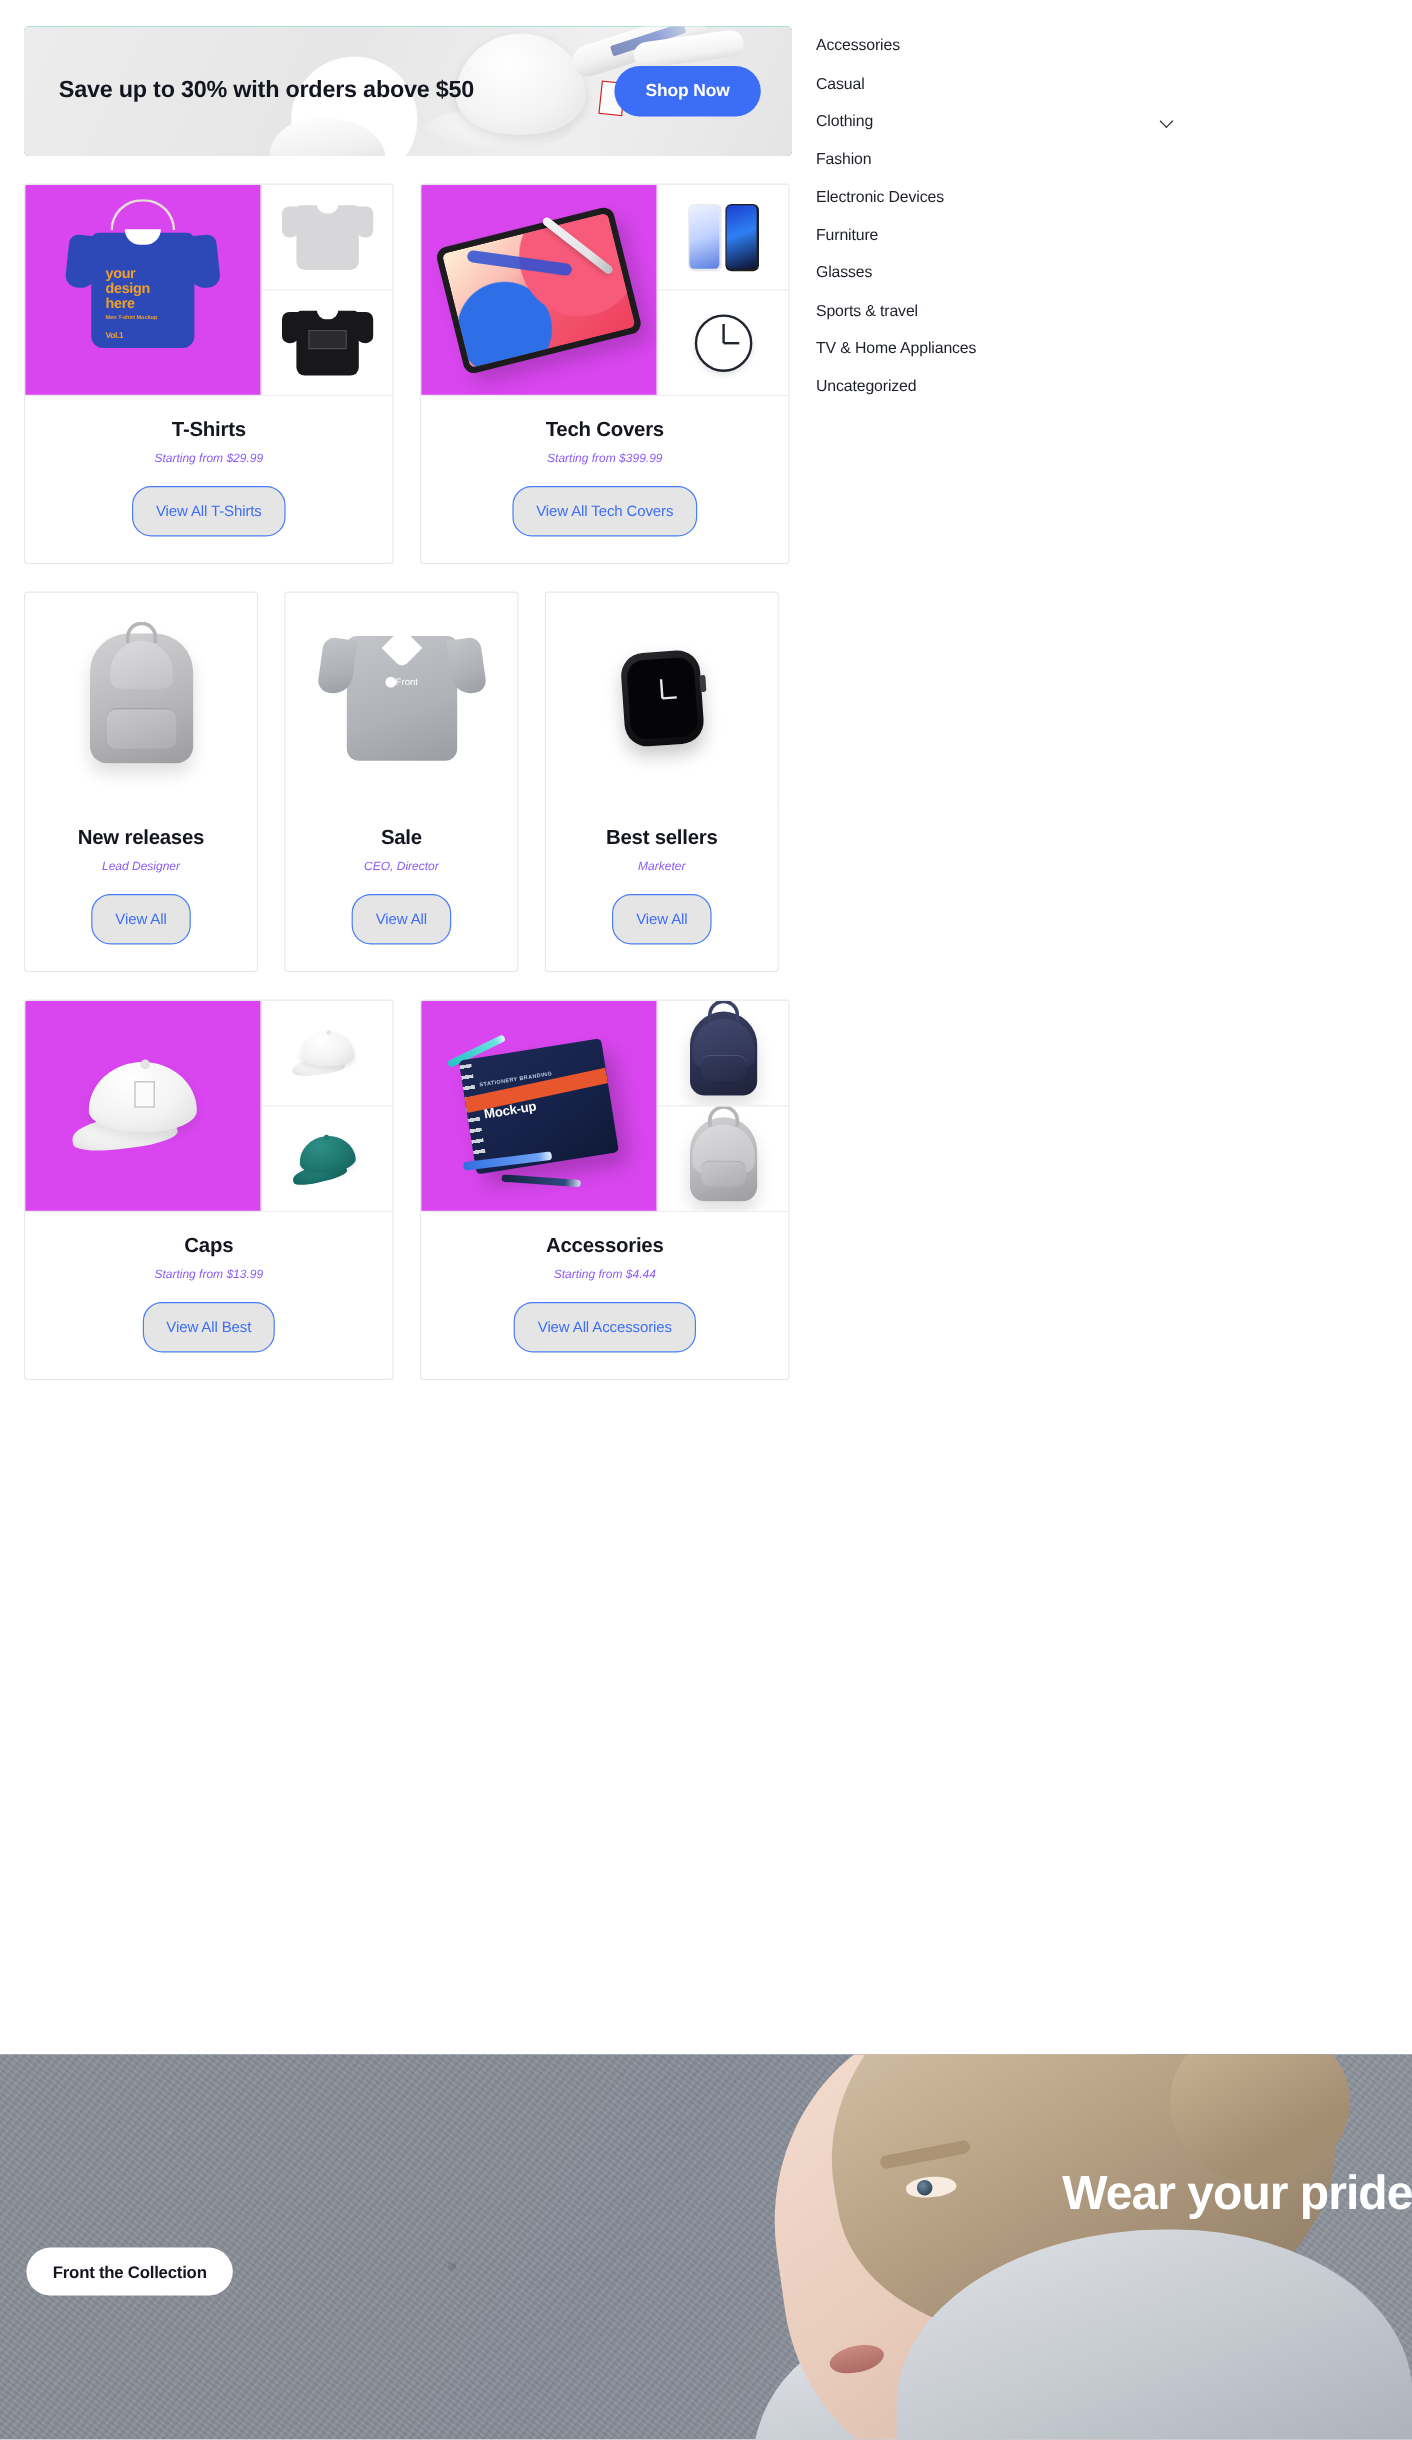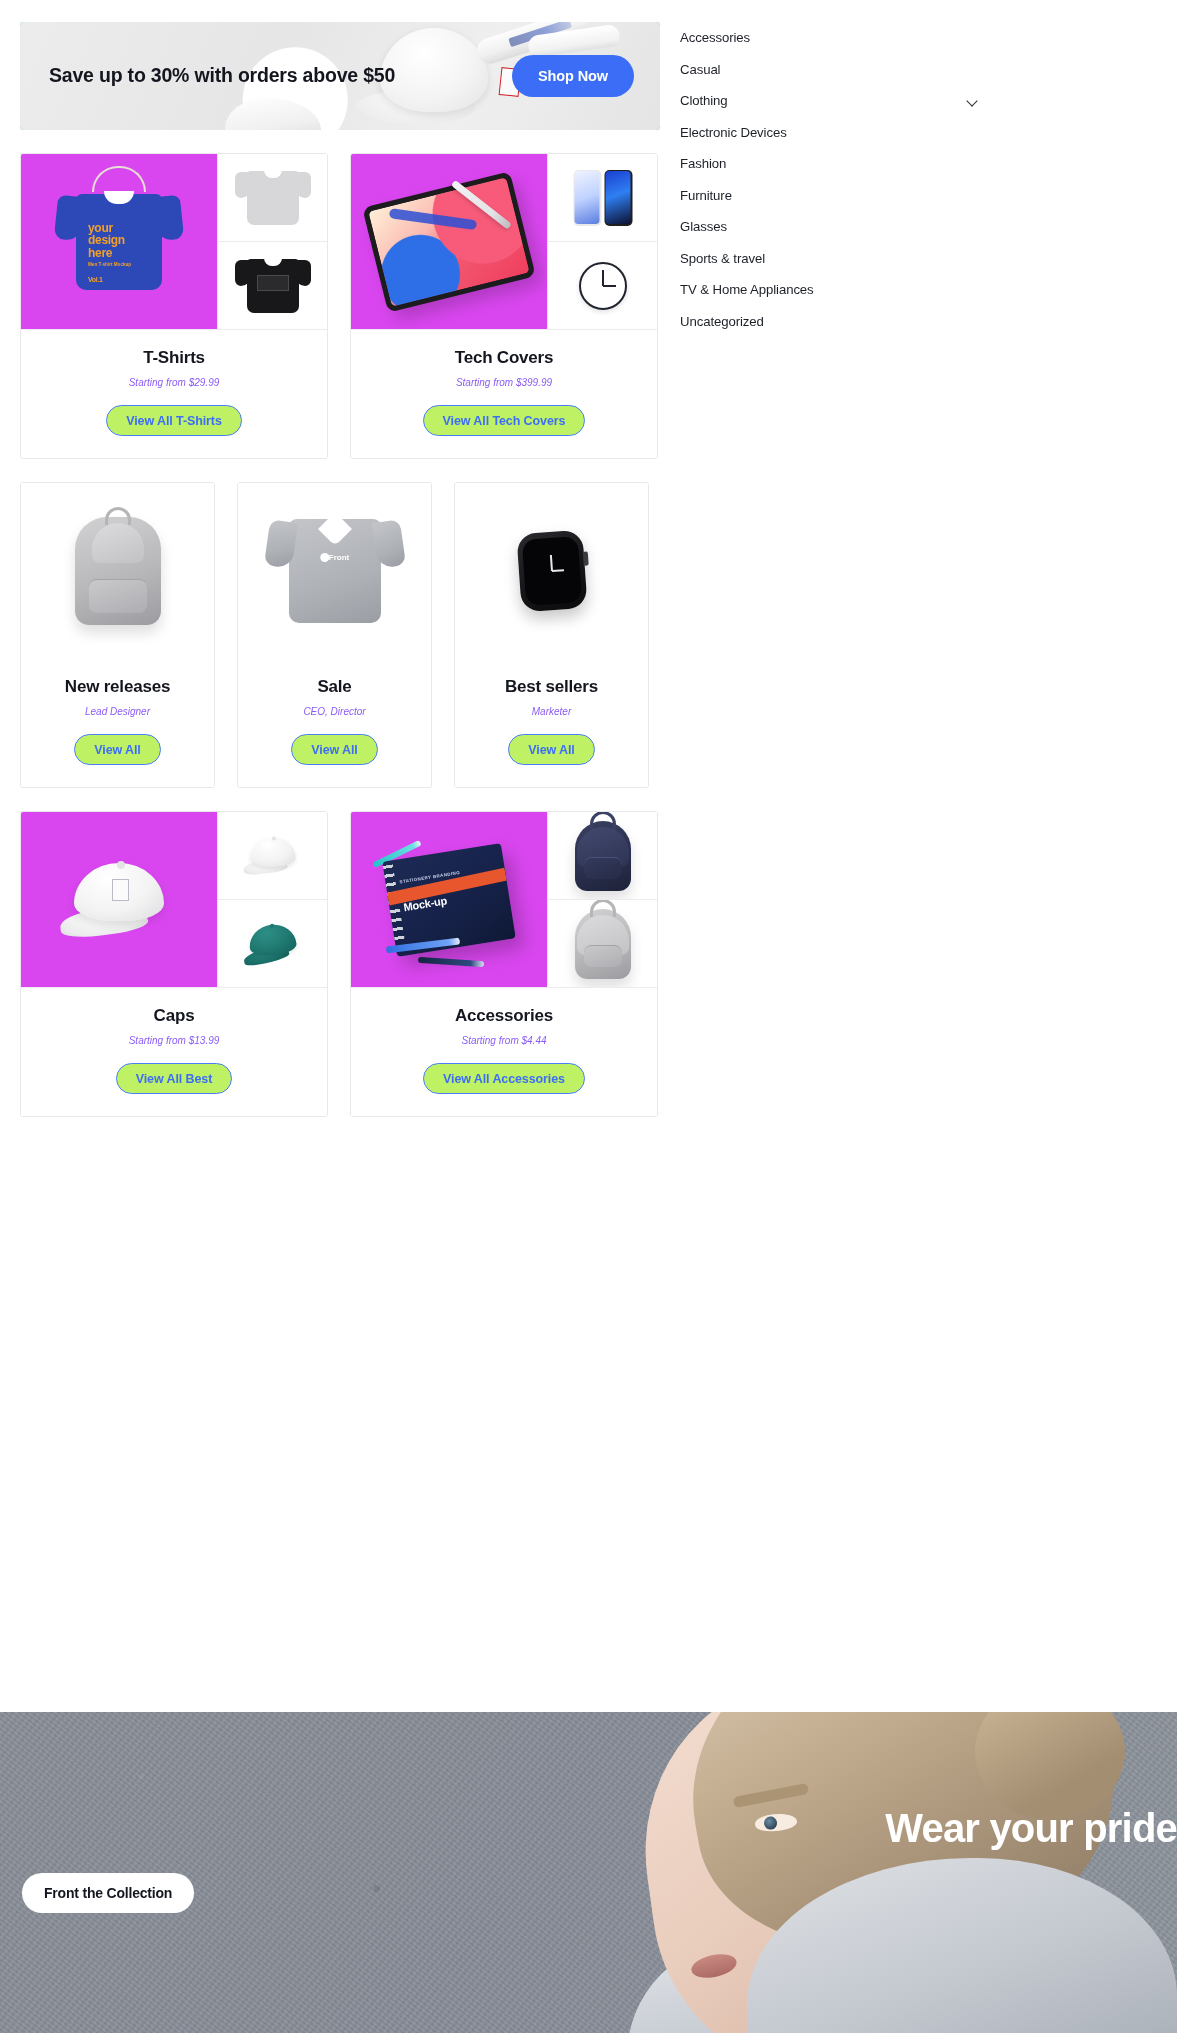--- a/index.html
+++ b/index.html
@@ -188,29 +188,29 @@
   .card-sub {
     font-size: 10px;
     color: #8b5cf6;
     margin-bottom: 17px;
     font-style: italic;
   }
   .view-btn {
     display: inline-flex;
     align-items: center;
     justify-content: center;
-    height: 31px;
+    height: 42px;
     padding: 0 19px;
     border: 1px solid #4a7df8;
     border-radius: 16px;
-    background: #bef264;
+    background: #e5e5e5;
     color: #3d6ef5;
     font-family: "Liberation Sans", sans-serif;
     font-size: 12.5px;
-    font-weight: 700;
+    font-weight: 400;
     cursor: pointer;
     letter-spacing: -0.1px;
     white-space: nowrap;
   }
 
   
   .tshirt {
     position:absolute; left:50%; top:50%;
     transform: translate(-50%,-50%);
   }
@@ -376,21 +376,21 @@
   }
   .vtee::before { left:-22px; border-radius:10px 0 16px 10px; transform:rotate(8deg); }
   .vtee::after { right:-22px; border-radius:0 10px 10px 16px; transform:rotate(-8deg); }
   .vtee .vneck {
     position:absolute; left:50%; top:-2px; transform: translateX(-50%) rotate(45deg);
     width: 24px; height: 24px; background:#fff;
     border-radius: 0 0 6px 0;
   }
   .vtee .logo {
     position:absolute; left:50%; top:34px; transform:translateX(-50%);
-    color:#fff; font-size:8px; font-weight:700; white-space:nowrap;
+    color:#fff; font-size:8px; font-weight:400; white-space:nowrap;
     display:flex; align-items:center; gap:0;
   }
   .vtee .logo .dot {
     width:9px; height:9px; border-radius:50%; background:#fff; display:inline-block;
   }
 
   
   .swatch {
     position:absolute; left:50%; top:50%; transform:translate(-50%,-50%) rotate(-4deg);
     width: 66px; height: 78px; border-radius: 19px;
@@ -874,24 +874,24 @@
         <span class="cat-label">Accessories</span>
       </div>
       <div class="cat-item">
         <span class="cat-label">Casual</span>
       </div>
       <div class="cat-item">
         <span class="cat-label">Clothing</span>
         <span class="chev"></span>
       </div>
       <div class="cat-item">
+        <span class="cat-label">Fashion</span>
+      </div>
+      <div class="cat-item">
         <span class="cat-label">Electronic Devices</span>
-      </div>
-      <div class="cat-item">
-        <span class="cat-label">Fashion</span>
       </div>
       <div class="cat-item">
         <span class="cat-label">Furniture</span>
       </div>
       <div class="cat-item">
         <span class="cat-label">Glasses</span>
       </div>
       <div class="cat-item">
         <span class="cat-label">Sports &amp; travel</span>
       </div>

